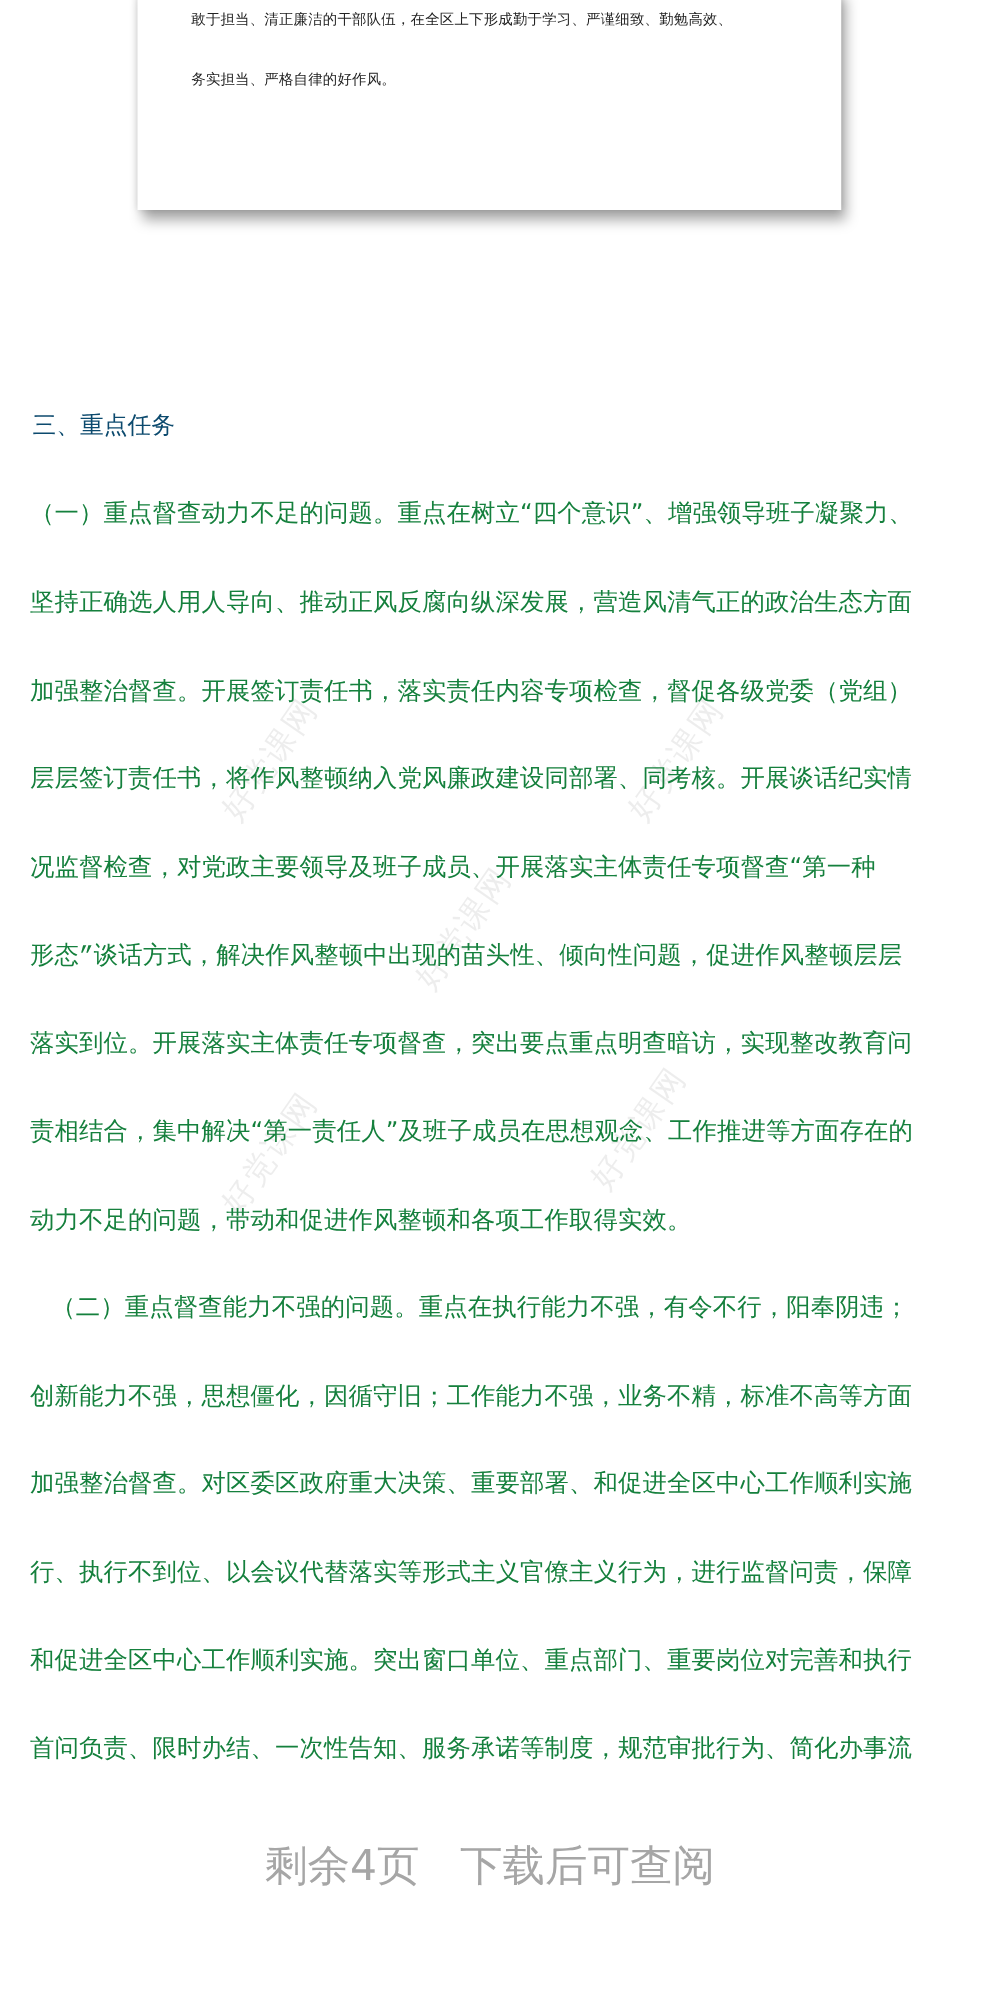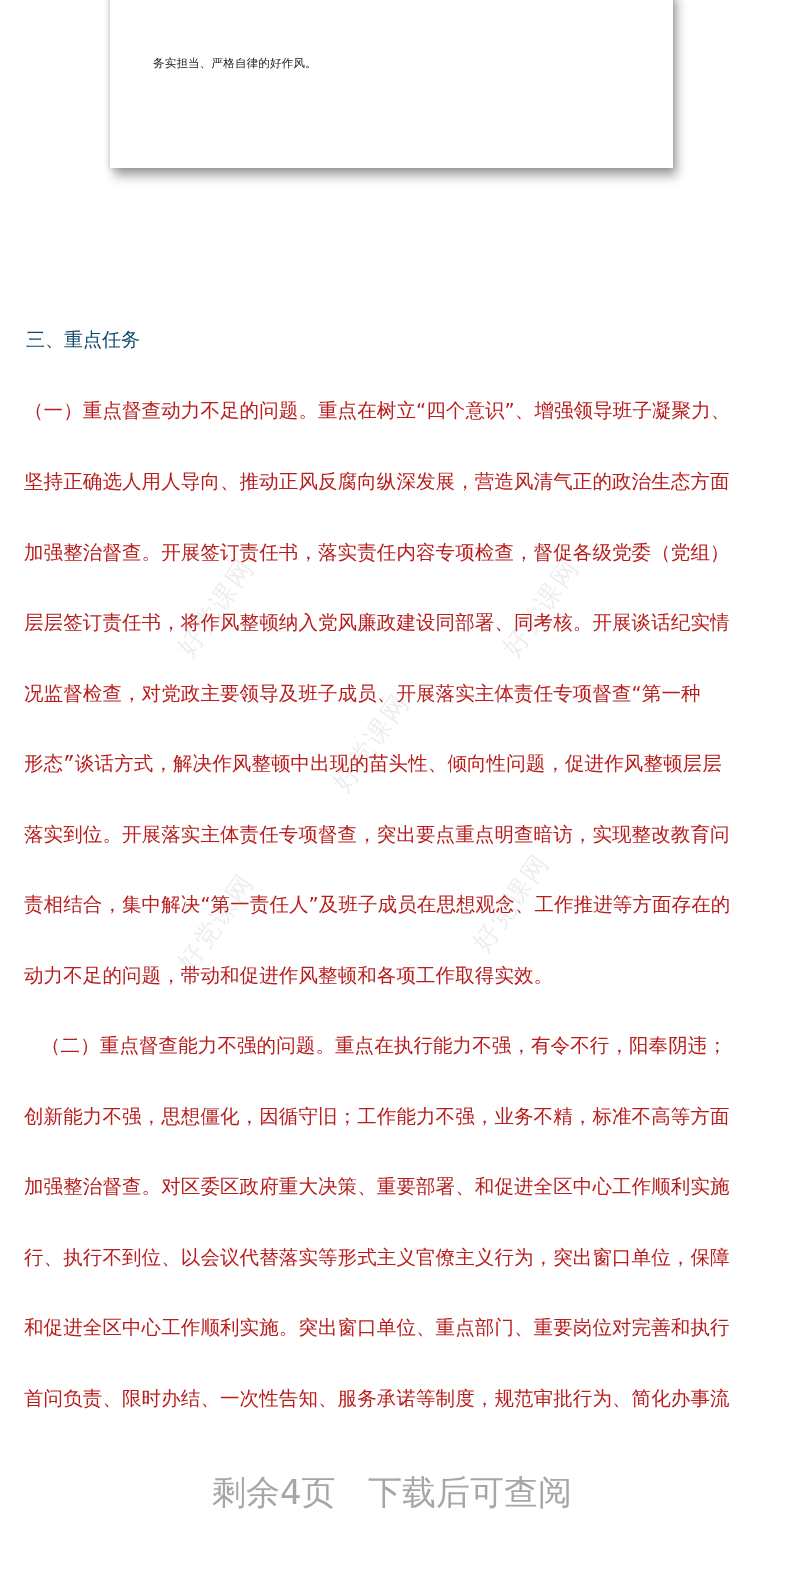--- a/index.html
+++ b/index.html
@@ -42,21 +42,21 @@
       left: 26px;
       top: 327px;
       font-size: 19px;
       color: #0c4a6e;
       white-space: nowrap;
     }
     .body-line {
       position: absolute;
       left: 24px;
       font-size: 19.5px;
-      color: #b91c1c;
+      color: #15803d;
       white-space: nowrap;
       letter-spacing: 0.1px;
       text-align: center;
     }
 
     
     .watermark {
       position: absolute;
       font-size: 26px;
       color: rgba(0,0,0,0.07);
@@ -76,20 +76,21 @@
       text-align: center;
       font-size: 34px;
       color: #a6a6a6;
       white-space: pre;
     }
   </style>
 </head>
 <body>
 
 <div class="page-card">
+  <div class="card-line l1">敢于担当、清正廉洁的干部队伍，在全区上下形成勤于学习、严谨细致、勤勉高效、</div>
   <div class="card-line l2">务实担当、严格自律的好作风。</div>
 </div>
 
 <div class="watermark" style="left:160px; top:590px;">好党课网</div>
 <div class="watermark" style="left:485px; top:590px;">好党课网</div>
 <div class="watermark" style="left:315px; top:725px;">好党课网</div>
 <div class="watermark" style="left:160px; top:905px;">好党课网</div>
 <div class="watermark" style="left:455px; top:885px;">好党课网</div>
 
 <div class="section-heading">三、重点任务</div>
@@ -99,17 +100,17 @@
 <div class="body-line" style="top:539px;">加强整治督查。开展签订责任书，落实责任内容专项检查，督促各级党委（党组）</div>
 <div class="body-line" style="top:609px;">层层签订责任书，将作风整顿纳入党风廉政建设同部署、同考核。开展谈话纪实情</div>
 <div class="body-line" style="top:680px;">况监督检查，对党政主要领导及班子成员、开展落实主体责任专项督查“第一种</div>
 <div class="body-line" style="top:750px;font-family:Liberation Mono, monospace;">形态”谈话方式，解决作风整顿中出现的苗头性、倾向性问题，促进作风整顿层层</div>
 <div class="body-line" style="top:821px;">落实到位。开展落实主体责任专项督查，突出要点重点明查暗访，实现整改教育问</div>
 <div class="body-line" style="top:891px;">责相结合，集中解决“第一责任人”及班子成员在思想观念、工作推进等方面存在的</div>
 <div class="body-line" style="top:962px;">动力不足的问题，带动和促进作风整顿和各项工作取得实效。</div>
 <div class="body-line" style="top:1032px;margin-left:17px;">（二）重点督查能力不强的问题。重点在执行能力不强，有令不行，阳奉阴违；</div>
 <div class="body-line" style="top:1103px;">创新能力不强，思想僵化，因循守旧；工作能力不强，业务不精，标准不高等方面</div>
 <div class="body-line" style="top:1173px;">加强整治督查。对区委区政府重大决策、重要部署、和促进全区中心工作顺利实施</div>
-<div class="body-line" style="top:1244px;">行、执行不到位、以会议代替落实等形式主义官僚主义行为，突出窗口单位，保障</div>
+<div class="body-line" style="top:1244px;">行、执行不到位、以会议代替落实等形式主义官僚主义行为，进行监督问责，保障</div>
 <div class="body-line" style="top:1314px;">和促进全区中心工作顺利实施。突出窗口单位、重点部门、重要岗位对完善和执行</div>
 <div class="body-line" style="top:1385px;">首问负责、限时办结、一次性告知、服务承诺等制度，规范审批行为、简化办事流</div>
 
 <div class="remaining-prompt">剩余4页   下载后可查阅</div>
 
 </body></html>

